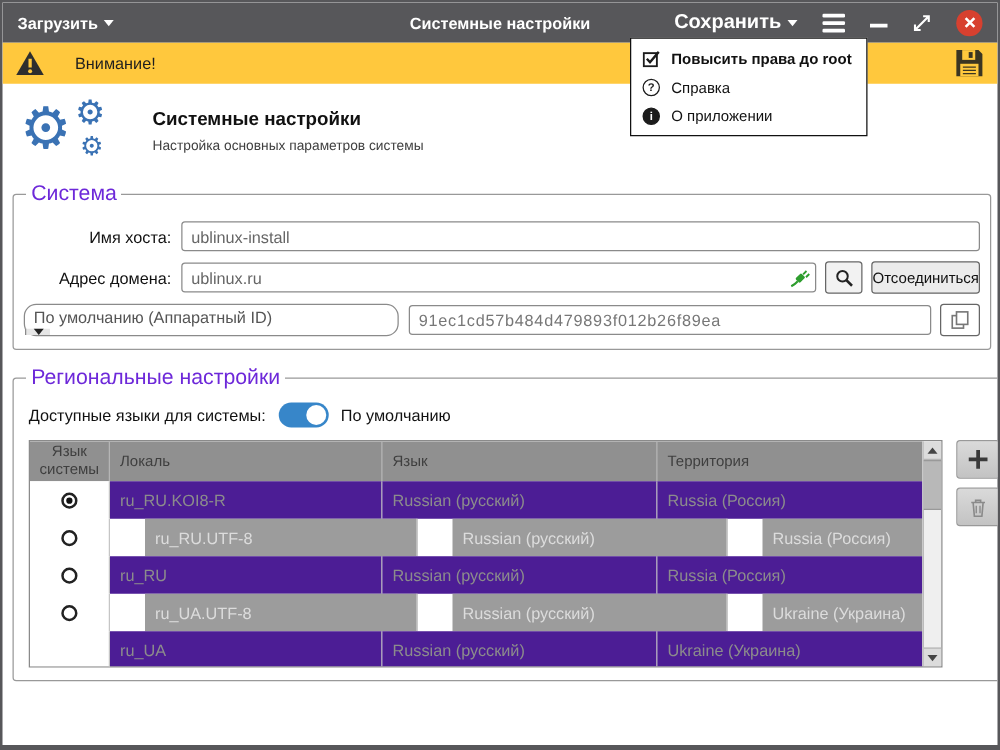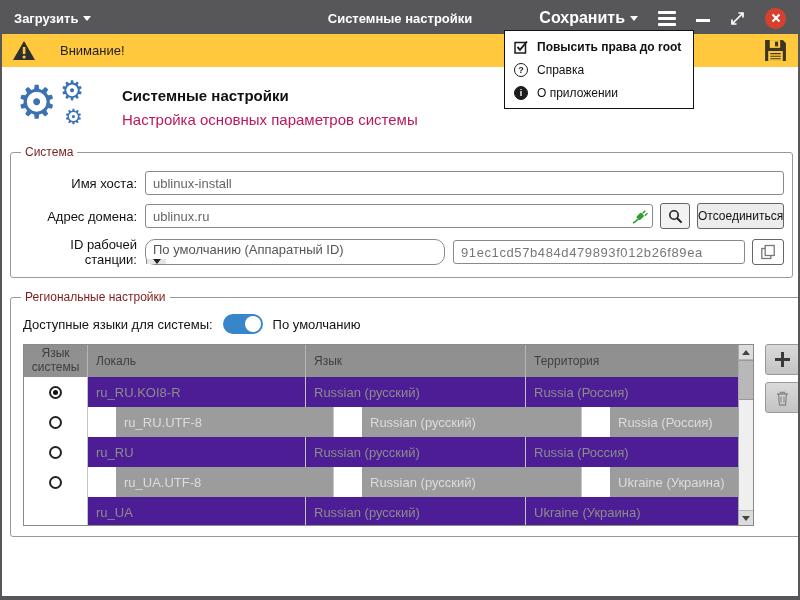--- a/index.html
+++ b/index.html
@@ -43,25 +43,25 @@
   .mi-circle.filled { background:#1c1c1c; color:#fff; border-color:#1c1c1c; }
 
   
   .app-header { display:flex; align-items:flex-start; padding:12px 12px 4px 12px; gap:20px; }
   .gears { position:relative; width:88px; height:60px; flex-shrink:0; }
   .gear { position:absolute; color:#3a72b4; line-height:1; font-family:"DejaVu Sans", sans-serif; }
   .gear.g1 { font-size:46px; left:2px; top:0; }
   .gear.g2 { font-size:27px; left:46px; top:-2px; }
   .gear.g3 { font-size:21px; left:50px; top:28px; }
   .hdr-title { font-size:15px; font-weight:bold; color:#111; margin-top:8px; }
-  .hdr-sub { font-size:15px; color:#be185d; margin-top:7px; }
+  .hdr-sub { font-size:11px; color:#404040; margin-top:7px; }
 
   
   .group { margin:2px 8px 0 8px; border:1px solid #999; border-radius:3px; padding:4px 8px 10px 8px; }
-  .group legend { font-size:12px; color:#7f1d1d; padding:0 4px; margin-left:2px; }
+  .group legend { font-size:17px; color:#6d28d9; padding:0 4px; margin-left:2px; }
   .group.regional { margin-top:12px; }
 
   .frow { display:flex; align-items:center; margin-top:8px; }
   .flabel { width:126px; text-align:right; padding-right:8px; font-size:13px; color:#111; flex-shrink:0; }
   .tinput { height:24px; border:1px solid #8a8a8a; border-radius:3px; padding:0 7px;
             font-size:13px; color:#666; font-family:inherit; background:#fff; outline:none; }
   .host-input { flex:1; }
   .domain-wrap { position:relative; width:508px; }
   .domain-wrap .tinput { width:100%; padding-right:24px; }
   .plug { position:absolute; right:5px; top:4px; }
@@ -234,21 +234,20 @@
       <div class="iconbtn search-btn">
         <svg width="15" height="15" viewBox="0 0 15 15">
           <circle cx="6" cy="6" r="4.2" stroke="#222" stroke-width="1.6" fill="none"></circle>
           <line x1="9.2" y1="9.2" x2="13.6" y2="13.6" stroke="#222" stroke-width="2"></line>
         </svg>
       </div>
       <button class="disconnect-btn">Отсоединиться</button>
     </div>
 
     <div class="frow">
-      <div class="flabel">ID рабочей станции:</div>
       <div class="select">
         <span class="select-text">По умолчанию (Аппаратный ID)</span>
         <span class="select-arrow">
           <span class="tri-down"></span>
         </span>
       </div>
       <input class="tinput id-input" value="91ec1cd57b484d479893f012b26f89ea" style="">
       <div class="iconbtn copy-btn">
         <svg width="16" height="16" viewBox="0 0 16 16">
           <rect x="1.8" y="4.5" width="9" height="10" fill="#fff" stroke="#777" stroke-width="1.3"></rect>

